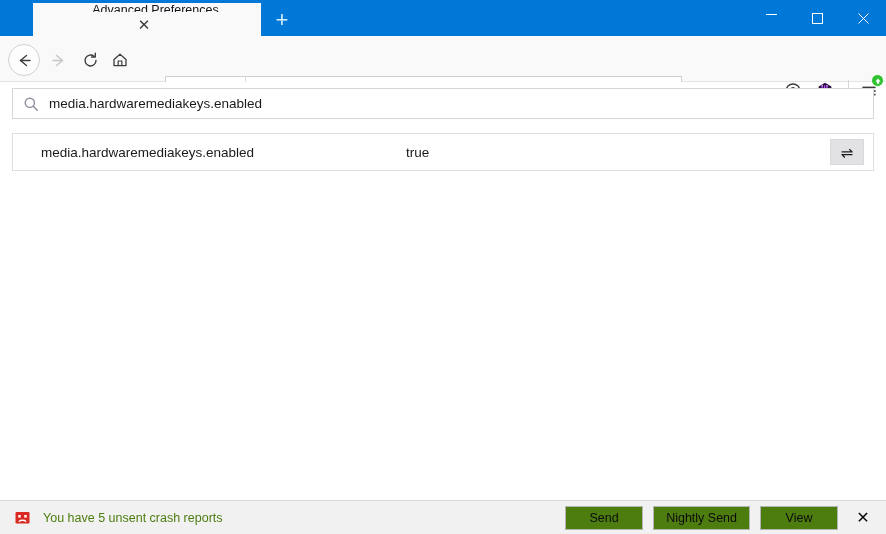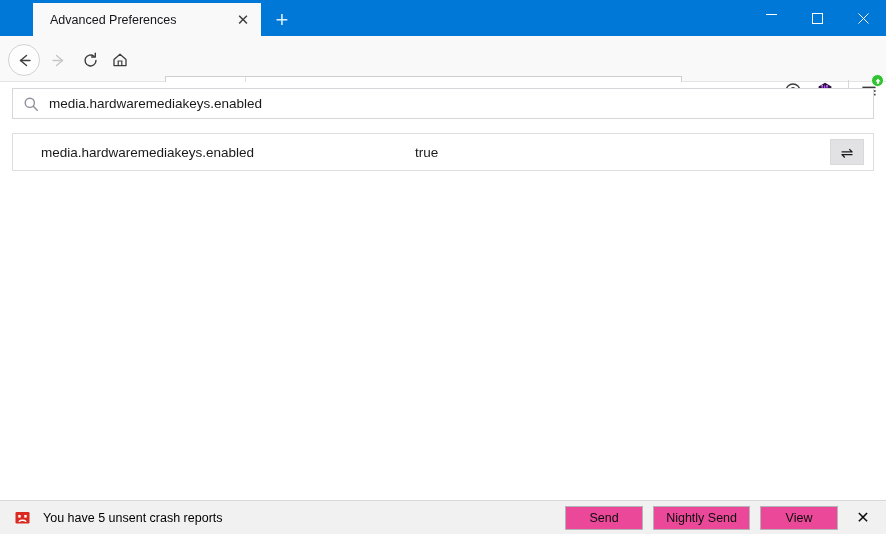--- a/index.html
+++ b/index.html
@@ -12,21 +12,21 @@
   body { position: relative; }
 
   
   .titlebar {
     position: absolute; left: 0; top: 0; width: 886px; height: 36px;
     background: #0078d7;
   }
   .tab {
     position: absolute; left: 33px; top: 3px; width: 228px; height: 33px;
     background: #f9f9fa;
-    display: flex; align-items: center;
+    display: flex; align-items: center; flex-direction: column;
   }
   .tab-title {
     font-size: 12.5px; color: #15141a;
     margin-left: 17px; white-space: nowrap;
     flex: 1; overflow: hidden; text-overflow: ellipsis;
   }
   .tab-close {
     width: 24px; height: 24px; margin-right: 6px;
     display: flex; align-items: center; justify-content: center;
     color: #3c3c3c; font-size: 15px; line-height: 1;
@@ -128,45 +128,45 @@
   .prefrow {
     position: absolute; left: 12px; top: 51px; width: 862px; height: 38px;
     border: 1px solid #dededf; background: #ffffff;
     display: flex; align-items: center;
   }
   .pref-name {
     position: absolute; left: 28px; font-size: 13.5px; color: #1a1a1c;
     white-space: nowrap;
   }
   .pref-value {
-    position: absolute; left: 402px; font-size: 13.5px; color: #1a1a1c;
+    position: absolute; left: 393px; font-size: 13.5px; color: #1a1a1c;
   }
   .toggle-btn {
     position: absolute; right: 9px; width: 34px; height: 26px;
     background: #e2e2e4; border: 1px solid #d9d9dc;
     display: flex; align-items: center; justify-content: center;
     color: #18181b; font-size: 15px; line-height: 1;
   }
 
   
   .notifybar {
     position: absolute; left: 0; bottom: 0; width: 886px; height: 34px;
     background: #f1f1f2; border-top: 1px solid #d8d8da;
     display: flex; align-items: center;
   }
   .crash-icon { margin-left: 14px; width: 17px; height: 17px; }
   .notify-text {
-    font-size: 12.5px; color: #000000; margin-left: 12px; white-space: nowrap;
+    font-size: 12.5px; color: #4d7c0f; margin-left: 12px; white-space: nowrap;
   }
   .notify-actions {
     margin-left: auto; display: flex; align-items: center; padding-right: 10px;
   }
   .nbtn {
     height: 24px; min-width: 78px; padding: 0 12px;
-    background: #ec4899; border: 1px solid #b4b4b4;
+    background: #4d7c0f; border: 1px solid #b4b4b4;
     font-size: 12.5px; color: #0c0c0d;
     font-family: "Liberation Sans", sans-serif;
     display: flex; align-items: center; justify-content: center;
     margin-left: 10px;
   }
   .notify-close {
     margin-left: 16px; margin-right: 4px; width: 18px; height: 18px;
     display: flex; align-items: center; justify-content: center;
     color: #0c0c0d; font-size: 16px; line-height: 1;
   }

